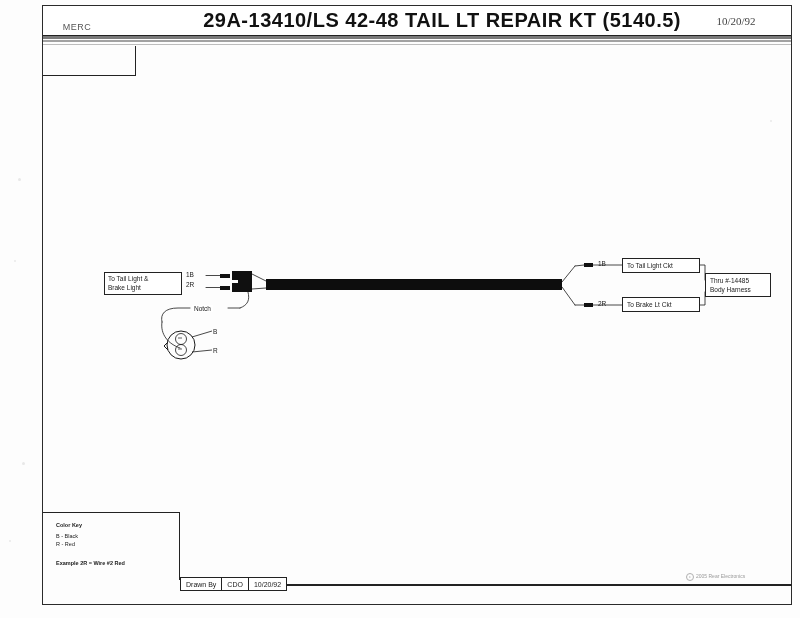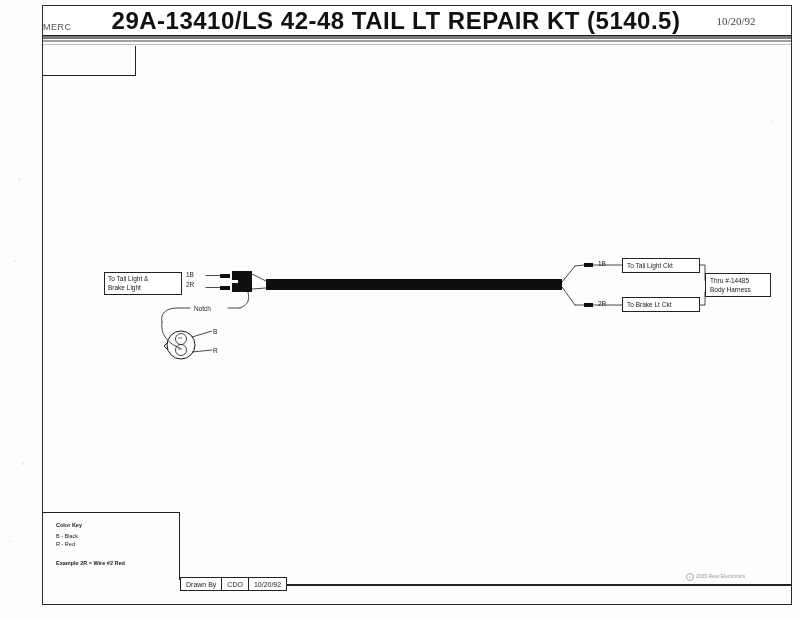--- a/index.html
+++ b/index.html
@@ -43,31 +43,31 @@
     width: 748px;
     height: 30px;
     box-sizing: border-box;
     border-bottom: 1.5px solid #222;
     display: flex;
     align-items: center;
     background: #ffffff;
   }
   #merc-label {
     width: 68px;
-    text-align: left;
+    text-align: center;
     font-size: 9px;
     letter-spacing: 0.5px;
     color: #555;
     font-family: "Liberation Sans", sans-serif;
     margin-top: 12px;
   }
   #maintitle {
     flex: 1;
-    text-align: center;
-    font-size: 24px;
+    text-align: right;
+    font-size: 20px;
     font-weight: bold;
     letter-spacing: 0.5px;
     color: #111;
     font-family: "Liberation Sans", sans-serif;
     white-space: nowrap;
   }
   #title-date {
     width: 110px;
     text-align: center;
     font-size: 11px;

